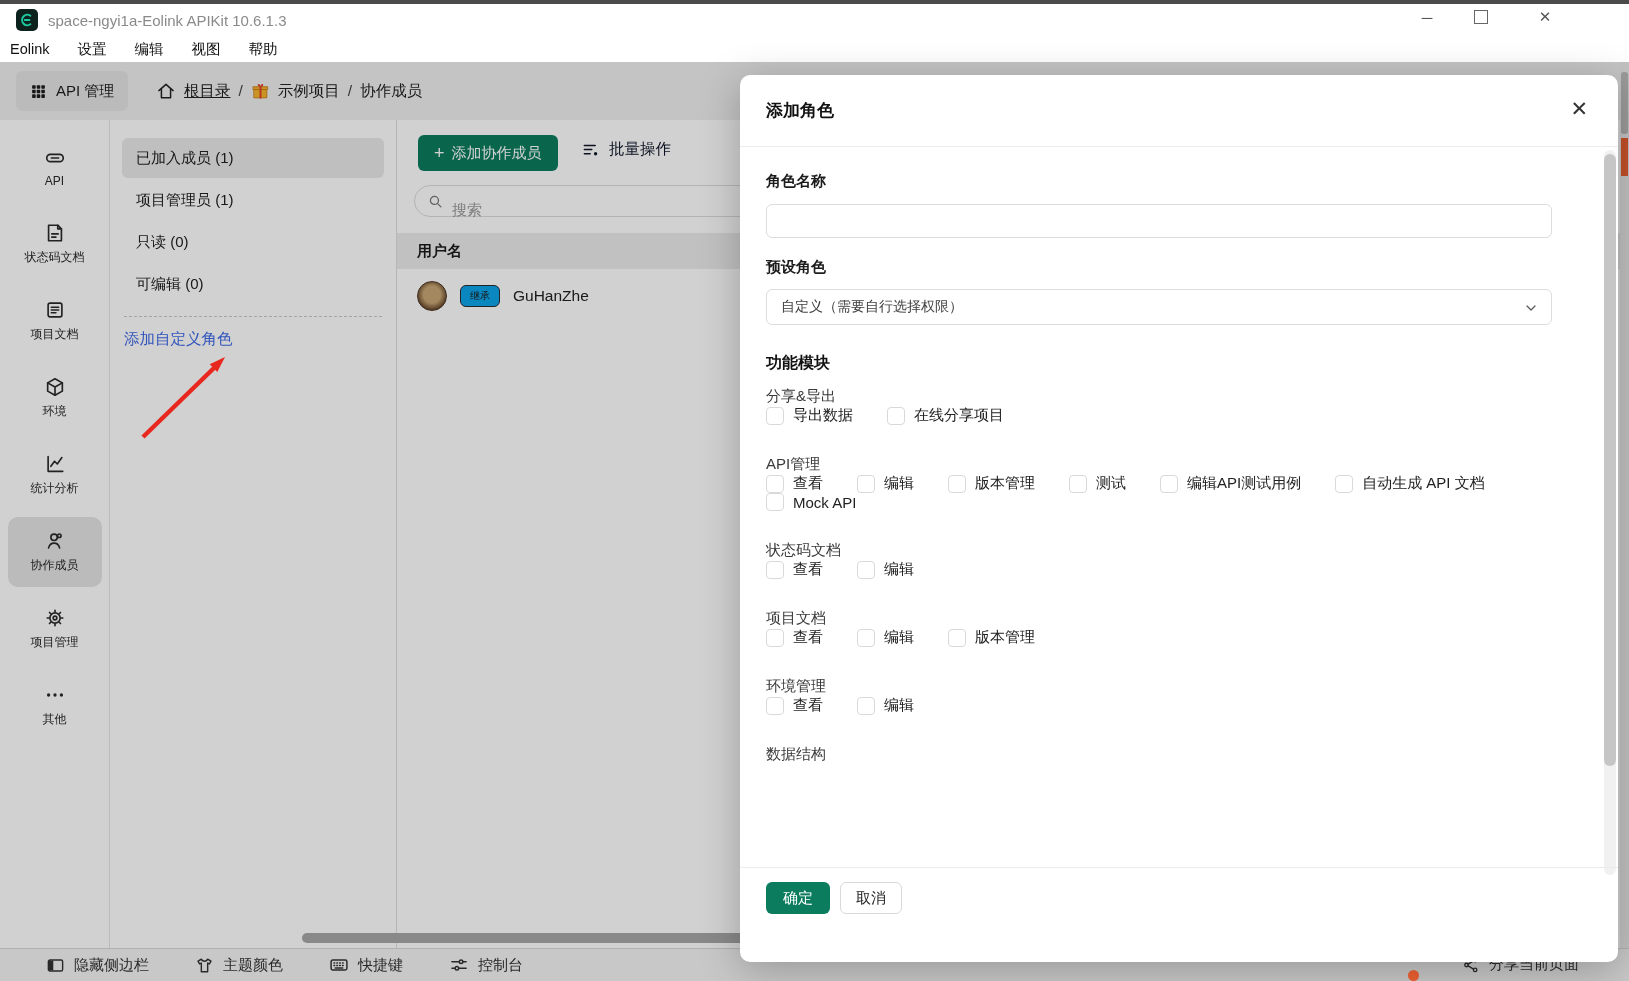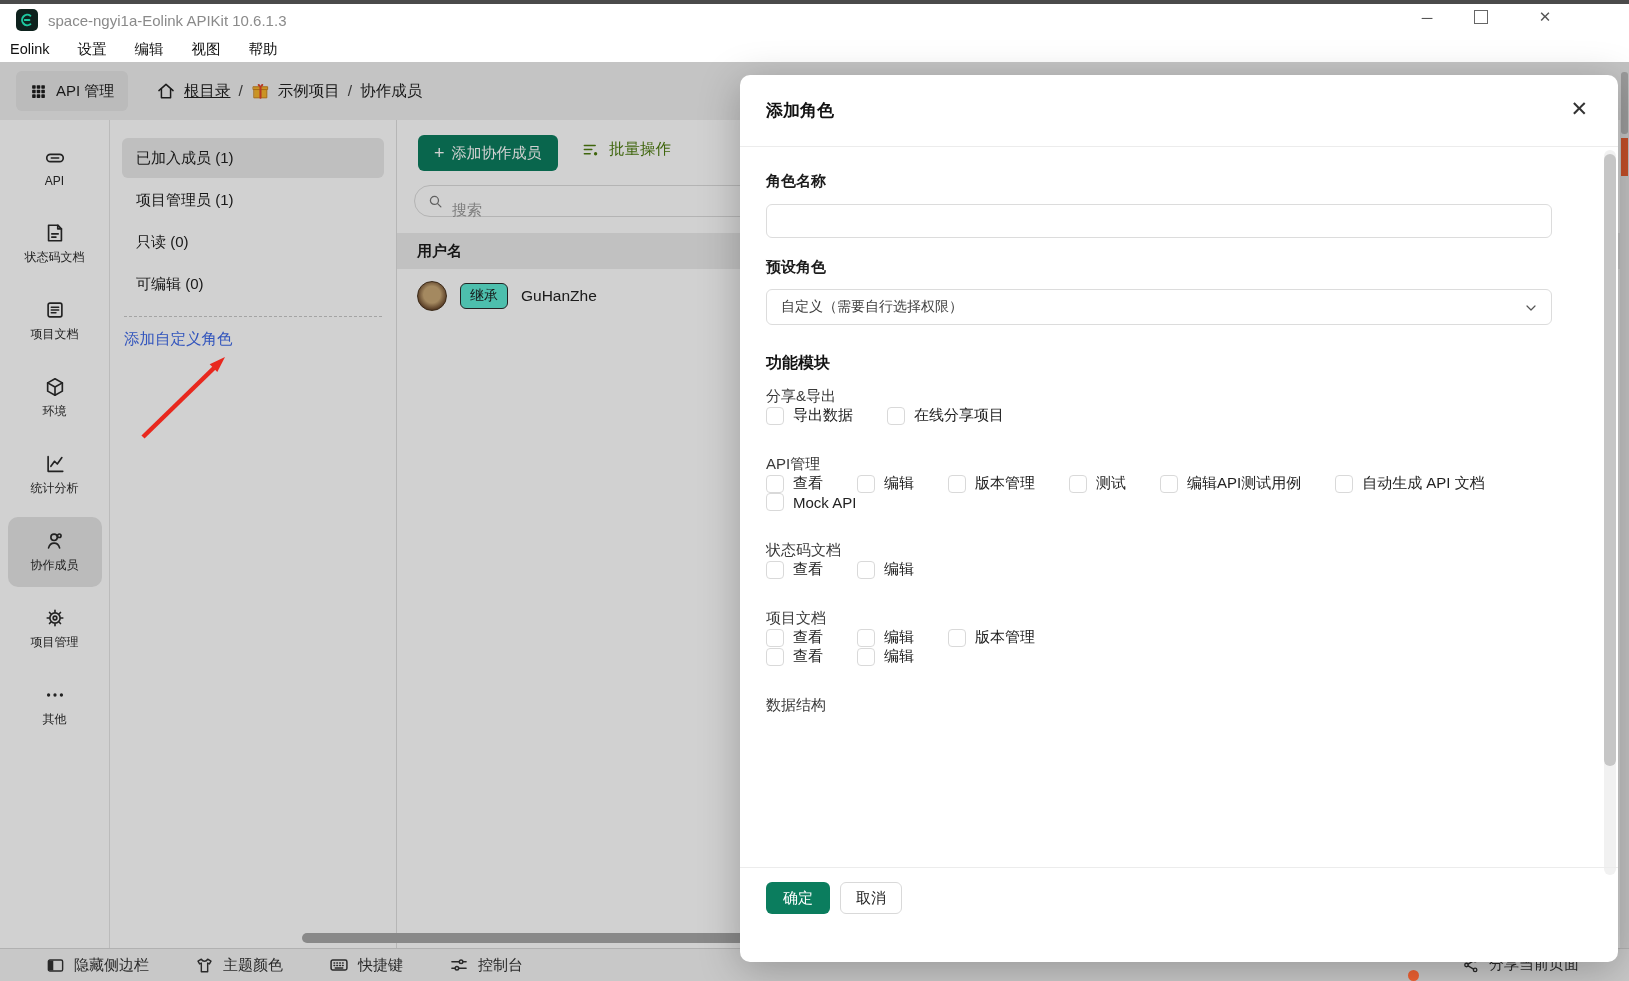--- a/index.html
+++ b/index.html
@@ -38,28 +38,28 @@
 
   #member-panel{left:110px;top:120px;width:287px;height:828px;background:#fff;border-right:1px solid #dfdfdf;box-sizing:border-box;padding-top:18px;}
   .grp{margin:0 12px 2px 12px;height:40px;border-radius:6px;display:flex;align-items:center;padding-left:14px;font-size:15px;color:#222;}
   .grp.sel{background:#e9e9e9;}
   #grp-divider{margin:12px 14px 0 14px;border-top:1px dashed #c9c9c9;}
   #add-role-link{margin:12px 14px 0 14px;color:#3e68e7;font-size:15.5px;}
 
   #main{left:397px;top:120px;width:1232px;height:828px;background:#fff;}
   #add-member-btn{left:21px;top:15px;height:36px;padding:0 16px;background:#0b7d5e;color:#fff;border-radius:6px;display:flex;align-items:center;gap:7px;font-size:15px;}
   #add-member-btn .plus{font-size:18px;line-height:18px;}
-  #batch-btn{left:184px;top:19px;display:flex;align-items:center;gap:8px;color:#4d7c0f;font-size:15.5px;}
+  #batch-btn{left:184px;top:19px;display:flex;align-items:center;gap:8px;color:#0f172a;font-size:15.5px;}
   #search-box{left:17px;top:65px;width:600px;height:32px;border:1px solid #dcdcdc;border-radius:17px;background:#fff;display:flex;align-items:center;padding-left:12px;gap:6px;box-sizing:border-box;}
   #search-box input{border:none;outline:none;font-size:15px;color:#333;background:transparent;width:420px;font-family:inherit;margin-top:16px;}
   #search-box input::placeholder{color:#9a9a9a;}
   #table-header{left:0;top:113px;width:1232px;height:36px;background:#ececec;display:flex;align-items:center;padding-left:20px;box-sizing:border-box;font-weight:bold;font-size:15px;color:#1c1c1c;}
   #member-row{left:0;top:149px;width:1232px;height:53px;background:#fff;display:flex;align-items:center;padding-left:20px;box-sizing:border-box;gap:13px;}
   #avatar{width:28px;height:28px;border-radius:50%;background:radial-gradient(circle at 50% 45%,#c9a876 0 40%,#6b4a2e 72%,#3c2a18 100%);border:1px solid #4a3categorized;border:1px solid #4a3520;}
-  #role-badge{border:1.5px solid #2b2b2b;border-radius:6px;padding:3px 9px;font-size:14px;color:#1e1e1e;background:#5eead4;}
+  #role-badge{border:1.5px solid #2b2b2b;border-radius:6px;padding:3px 9px;font-size:10px;color:#1e1e1e;background:#0ea5e9;}
   #member-name{font-size:15.5px;color:#222;}
 
   #hscroll-thumb{left:302px;top:933px;width:560px;height:10px;border-radius:5px;background:#a8a8a8;}
   #vscroll-strip{left:1620px;top:62px;width:9px;height:886px;background:#ededed;}
   #vscroll-thumb{left:1621px;top:72px;width:7px;height:62px;border-radius:3px;background:#bdbdbd;}
   #vscroll-marker{left:1621px;top:138px;width:7px;height:38px;background:#f06132;}
 
   #statusbar{left:0;top:948px;width:1629px;height:33px;background:#f5f5f5;border-top:1px solid #d8d8d8;display:flex;align-items:center;gap:46px;padding-left:46px;box-sizing:border-box;color:#333;}
   .status-item{display:flex;align-items:center;gap:9px;font-size:15px;}
   #share-item{position:absolute;left:1462px;top:955px;display:flex;align-items:center;gap:9px;font-size:15px;color:#333;}
@@ -483,20 +483,21 @@
               <span>编辑</span>
             </label>
           <label class="opt">
               <span class="cb"></span>
               <span>版本管理</span>
             </label>
         </div>
       </div>
 
       <div>
+        <div class="msec-title">环境管理</div>
         <div class="opt-row">
           <label class="opt">
               <span class="cb"></span>
               <span>查看</span>
             </label>
           <label class="opt">
               <span class="cb"></span>
               <span>编辑</span>
             </label>
         </div>

